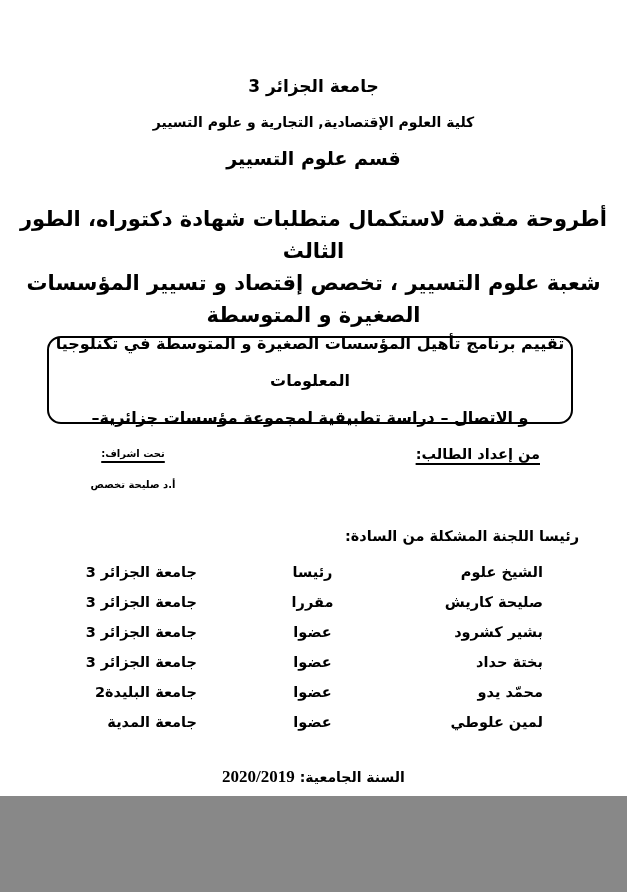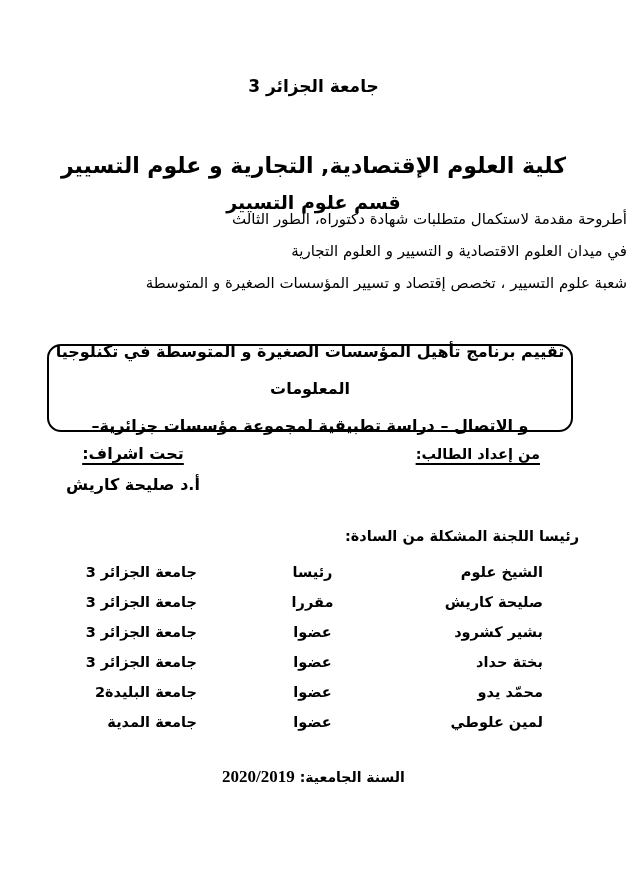--- a/index.html
+++ b/index.html
@@ -1,57 +1,57 @@
 <!DOCTYPE html>
 <html lang="ar" dir="rtl"><head>
 <meta charset="utf-8">
 <style>
   html,body{margin:0;padding:0;background:#888;}
   .page{
     position:relative;
-    width:627px;height:892px;
+    width:627px;height:796px;
     margin:0 auto;
     background:#ffffff;
     font-family:"DejaVu Sans",sans-serif;
     direction:rtl;
     color:#000;
     overflow:hidden;
   }
   
   .header{
     position:absolute;top:68px;left:0;right:0;
     text-align:center;font-weight:700;
   }
   .header .h-line1{font-size:17px;line-height:36px;}
-  .header .h-line2{font-size:22px;line-height:36px;margin-top:44px;}
+  .header .h-line2{font-size:14px;line-height:36px;}
   .header .h-line3{font-size:19px;line-height:36px;}
   
   .intro{
     position:absolute;top:203px;left:0;right:0;
-    text-align:right;font-weight:400;
-    font-size:15px;line-height:32px;
+    text-align:center;font-weight:700;
+    font-size:21px;line-height:32px;
   }
   
   .title-box{
-    position:absolute;top:344px;left:47px;width:526px;height:88px;
+    position:absolute;top:336px;left:47px;width:526px;height:88px;
     border:2px solid #000;border-radius:14px;
     display:flex;flex-direction:column;justify-content:center;
     text-align:center;font-weight:700;
     font-size:16px;line-height:37px;
     background:#fff;
     box-sizing:border-box;
   }
   
   .author-block{
     position:absolute;top:444px;right:87px;
     text-align:right;font-weight:700;font-size:14.5px;
   }
   .supervisor-block{
     position:absolute;top:444px;left:58px;width:150px;
-    text-align:center;font-weight:700;font-size:16px;
+    text-align:center;font-weight:700;font-size:10px;
   }
   .ul-label{
     display:inline-block;
     text-decoration:underline;
     text-decoration-thickness:1.5px;
     text-underline-offset:4px;
     line-height:20px;
   }
   .person-name{margin-top:11px;line-height:20px;white-space:nowrap;}
   
@@ -85,36 +85,35 @@
 <div class="page">
 
   <div class="header">
     <div class="h-line1">جامعة الجزائر 3</div>
     <div class="h-line2">كلية العلوم الإقتصادية, التجارية و علوم التسيير</div>
     <div class="h-line3">قسم علوم التسيير</div>
   </div>
 
   <div class="intro">
     <div>أطروحة مقدمة لاستكمال متطلبات شهادة دكتوراه، الطور الثالث</div>
-    <div>في ميدان العلوم الاقتصادية و التسيير و العلوم التجارية</div>
     <div>شعبة علوم التسيير ، تخصص إقتصاد و تسيير المؤسسات الصغيرة و المتوسطة</div>
   </div>
 
   <div class="title-box">
     <div>تقييم برنامج تأهيل المؤسسات الصغيرة و المتوسطة في تكنلوجيا المعلومات</div>
     <div>و الاتصال – دراسة تطبيقية لمجموعة مؤسسات جزائرية–</div>
   </div>
 
   <div class="author-block">
     <span class="ul-label">من إعداد الطالب:</span>
   </div>
 
   <div class="supervisor-block">
     <span class="ul-label">تحت اشراف:</span>
-    <div class="person-name">أ.د صليحة كاريش</div>
+    <div class="person-name">أ.د صليحة تخصص</div>
   </div>
 
   <div class="committee-label">رئيسا اللجنة المشكلة من السادة:</div>
 
   <div class="committee-table">
     <div class="committee-row">
       <span class="cell-name">الشيخ علوم</span>
       <span class="cell-role">رئيسا</span>
       <span class="cell-univ">جامعة الجزائر 3</span>
     </div>

